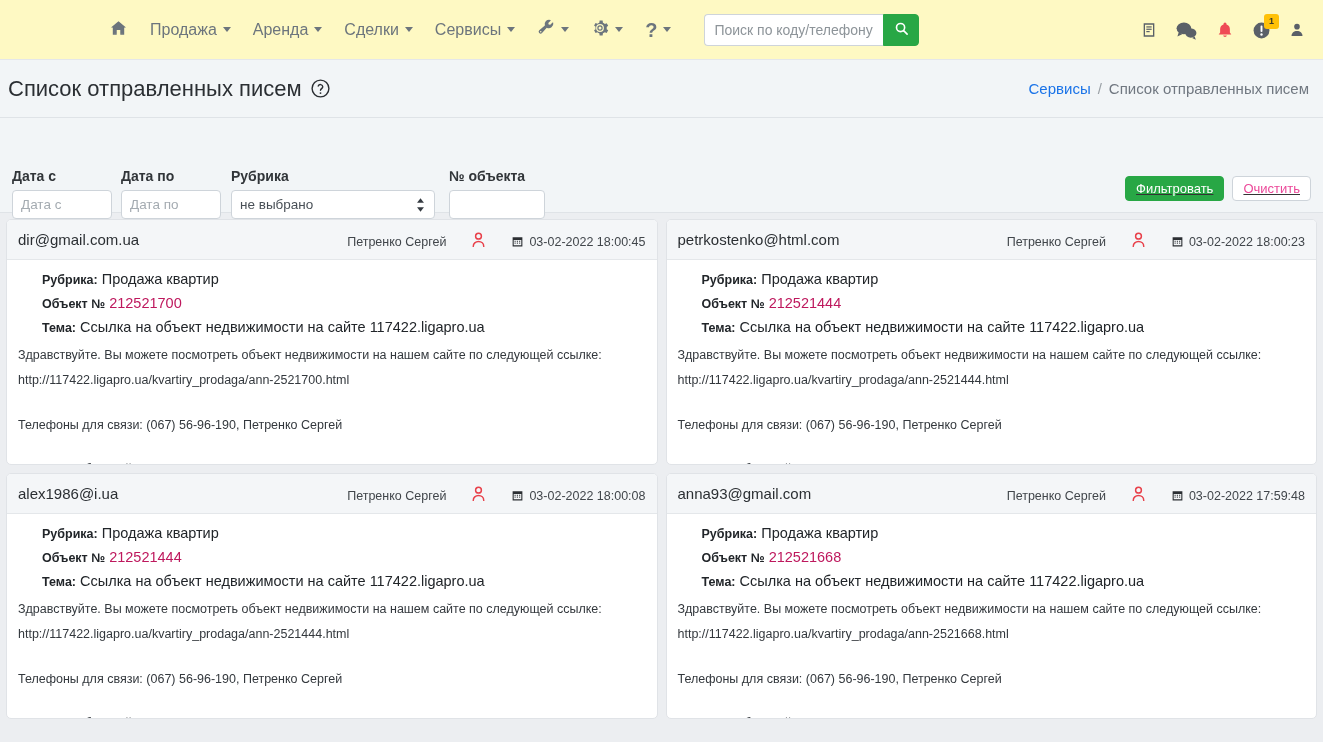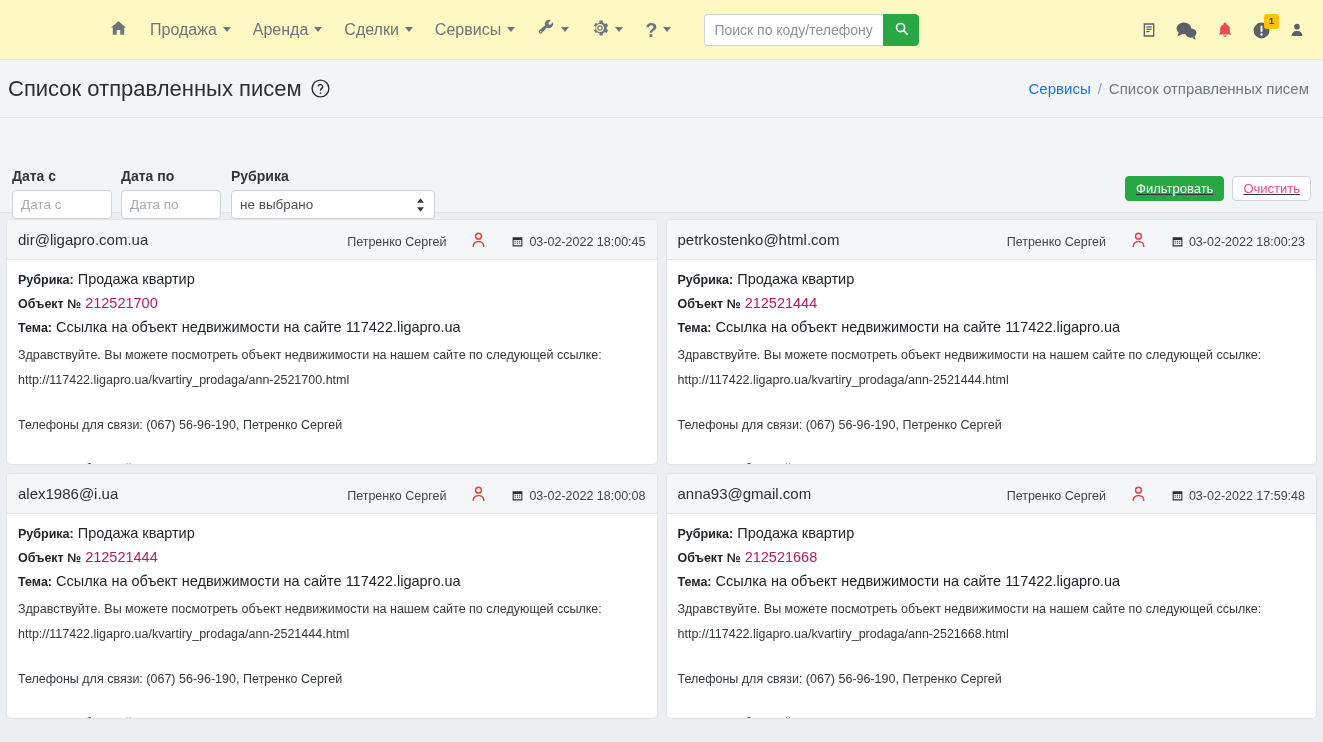--- a/index.html
+++ b/index.html
@@ -274,20 +274,21 @@
     display: flex;
     align-items: center;
     gap: 5px;
   }
   .card-body { padding: 9px 11px 0 11px; }
   .kv {
     font-size: 14.5px;
     color: #212529;
     margin-bottom: 3px;
     line-height: 1.45;
+    margin-left: 24px;
   }
   .kv b {
     font-size: 12.5px;
     font-weight: bold;
   }
   .obj-link {
     color: #be185d;
     text-decoration: none;
     cursor: pointer;
   }
@@ -455,33 +456,37 @@
         </select>
         <span class="select-arrows">
           <svg width="11" height="15" viewBox="0 0 10 14" fill="#343a40">
             <path d="M5 0.6 8.2 5H1.8z"></path>
               <path d="M5 13.4 1.8 9h6.4z"></path>
           </svg>
         </span>
       </div>
     </div>
 
+    <div class="filter-group g-obj">
+      <span class="filter-label">№ объекта</span>
+      <input class="ctl" type="text" placeholder="" style="">
+    </div>
 
   </div>
 
   <div class="filter-actions">
     <button class="btn btn-primary">Фильтровать</button>
     <button class="btn btn-light">Очистить</button>
   </div>
 </div>
 
 <div class="cards-area" id="cards-area">
   <div class="card">
     <div class="card-header">
-      <span class="card-email">dir@ligapro.com.ua</span>
+      <span class="card-email">dir@gmail.com.ua</span>
       <span class="card-meta">
         <span class="meta-user">Петренко Сергей</span>
         <span style="line-height:0;">
           <svg width="17" height="18" viewBox="0 0 24 24" fill="none" stroke="#e8404a" stroke-width="2.1">
             <circle cx="12" cy="6.6" r="4.1"></circle>
             <path d="M4.6 21c0-4.1 3.3-6.8 7.4-6.8s7.4 2.7 7.4 6.8" stroke-linecap="round"></path>
           </svg>
         </span>
         <span class="meta-date">
           <span style="line-height:0;">

